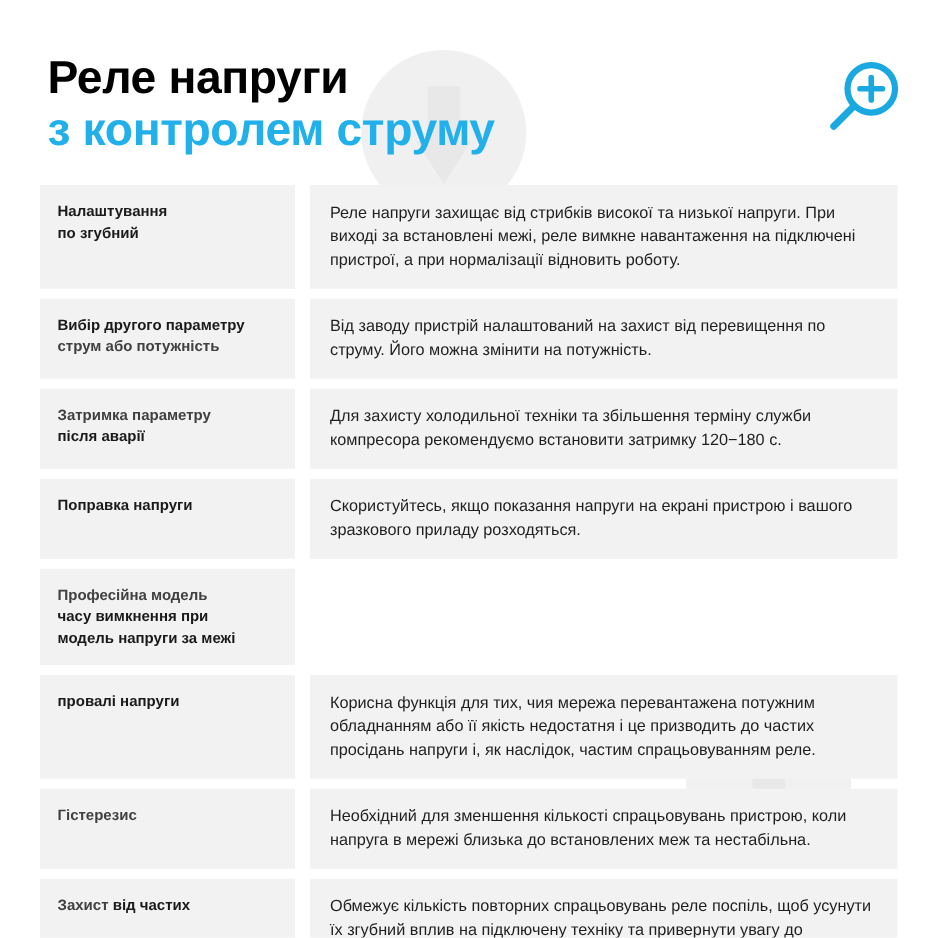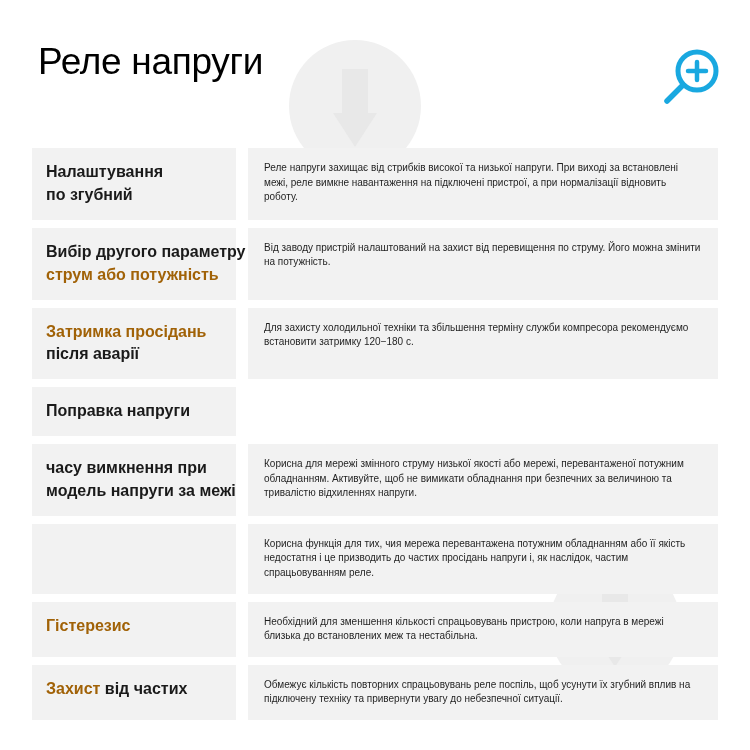--- a/index.html
+++ b/index.html
@@ -54,21 +54,21 @@
     padding: 0;
   }
   .header {
     position: relative;
     padding: 42px 32px 0 38px;
     height: 108px;
     box-sizing: border-box;
   }
   .title-line1 {
     font-size: 37px;
-    font-weight: normal;
+    font-weight: bold;
     color: #000000;
     line-height: 1.08;
     letter-spacing: -0.3px;
     white-space: nowrap;
   }
   .title-line2 {
     font-size: 37px;
     font-weight: bold;
     color: #22b0ea;
     line-height: 1.08;
@@ -97,50 +97,51 @@
     margin-bottom: 8px;
   }
   .cell {
     background: #f2f2f2;
     box-sizing: border-box;
   }
   .cell-term {
     width: 204px;
     flex: 0 0 204px;
     padding: 13px 14px 13px 14px;
-    font-size: 16px;
+    font-size: 12px;
     font-weight: bold;
     line-height: 1.43;
     color: #1a1a1a;
   }
   .cell-desc {
     flex: 1 1 auto;
     padding: 13px 16px 13px 16px;
-    font-size: 10px;
+    font-size: 13px;
     line-height: 1.46;
     color: #1f1f1f;
     font-weight: normal;
   }
-  .accent { color: #a16207; }
+  .accent { color: #404040; }
   .term-line { display: block; white-space: nowrap; }
 </style>
 </head>
 <body>
 
 <div class="watermark wm-top">
   <span class="wm-glyph"></span>
 </div>
 <div class="watermark wm-bot">
   <span class="wm-glyph"></span>
 </div>
 
 <div class="page">
 
   <div class="header">
     <div class="title-line1">Реле напруги</div>
+    <div class="title-line2">з контролем струму</div>
     <span class="magnifier-icon">
       <svg viewBox="0 0 70 70" width="70" height="70" aria-hidden="true">
         <circle cx="43" cy="27" r="19" fill="none" stroke="#19a8e0" stroke-width="5"></circle>
         <line x1="43" y1="18" x2="43" y2="36" stroke="#19a8e0" stroke-width="4.5" stroke-linecap="round"></line>
         <line x1="34" y1="27" x2="52" y2="27" stroke="#19a8e0" stroke-width="4.5" stroke-linecap="round"></line>
         <line x1="29" y1="41" x2="13" y2="57" stroke="#19a8e0" stroke-width="5.5" stroke-linecap="round"></line>
       </svg>
     </span>
   </div>
 
@@ -154,39 +155,41 @@
       </div>
       <div class="row">
         <div class="cell cell-term">
           <span class="term-line">Вибір другого параметру</span>
           <span class="term-line accent">струм або потужність</span>
         </div>
         <div class="cell cell-desc">Від заводу пристрій налаштований на захист від перевищення по струму. Його можна змінити на потужність.</div>
       </div>
       <div class="row">
         <div class="cell cell-term">
-          <span class="term-line accent">Затримка просідань</span>
+          <span class="term-line accent">Затримка параметру</span>
           <span class="term-line">після аварії</span>
         </div>
         <div class="cell cell-desc">Для захисту холодильної техніки та збільшення терміну служби компресора рекомендуємо встановити затримку 120−180 с.</div>
       </div>
       <div class="row">
         <div class="cell cell-term">
           <span class="term-line">Поправка напруги</span>
         </div>
-      </div>
-      <div class="row">
-        <div class="cell cell-term">
+        <div class="cell cell-desc">Скористуйтесь, якщо показання напруги на екрані пристрою і вашого зразкового приладу розходяться.</div>
+      </div>
+      <div class="row">
+        <div class="cell cell-term">
+          <span class="term-line accent">Професійна модель</span>
           <span class="term-line">часу вимкнення при</span>
           <span class="term-line">модель напруги за межі</span>
         </div>
-        <div class="cell cell-desc">Корисна для мережі змінного струму низької якості або мережі, перевантаженої потужним обладнанням. Активуйте, щоб не вимикати обладнання при безпечних за величиною та тривалістю відхиленнях напруги.</div>
-      </div>
-      <div class="row">
-        <div class="cell cell-term">
+      </div>
+      <div class="row">
+        <div class="cell cell-term">
+          <span class="term-line">провалі напруги</span>
         </div>
         <div class="cell cell-desc">Корисна функція для тих, чия мережа перевантажена потужним обладнанням або її якість недостатня і це призводить до частих просідань напруги і, як наслідок, частим спрацьовуванням реле.</div>
       </div>
       <div class="row">
         <div class="cell cell-term">
           <span class="term-line accent">Гістерезис</span>
         </div>
         <div class="cell cell-desc">Необхідний для зменшення кількості спрацьовувань пристрою, коли напруга в мережі близька до встановлених меж та нестабільна.</div>
       </div>
       <div class="row">

